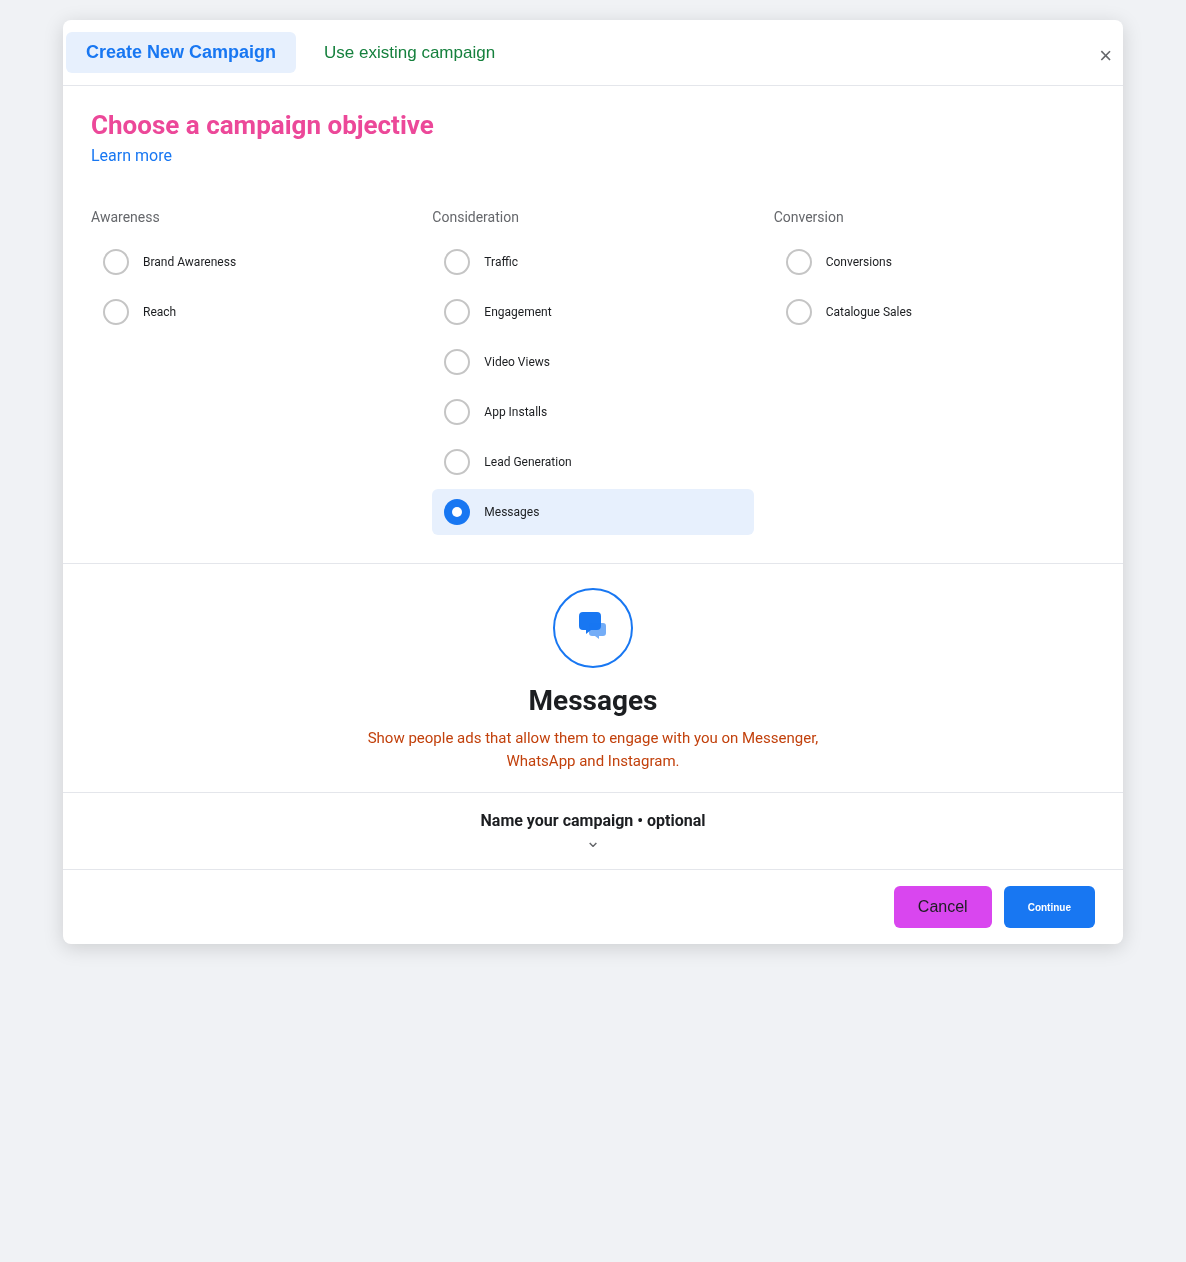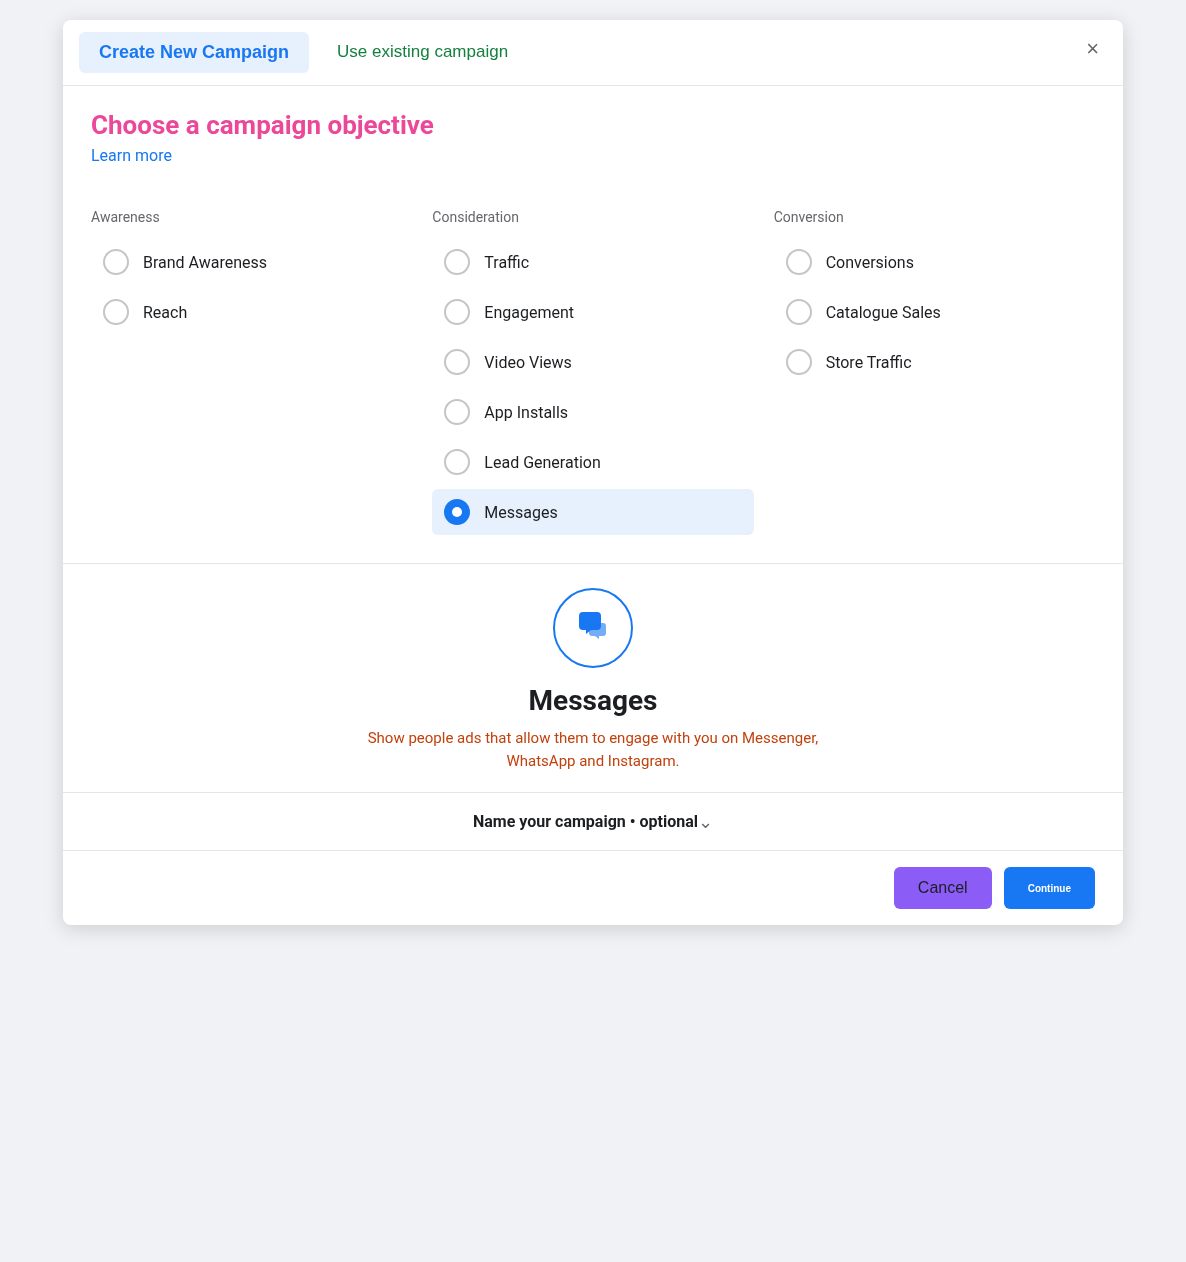--- a/index.html
+++ b/index.html
@@ -15,22 +15,22 @@
     .modal {
       background: #fff;
       border-radius: 8px;
       width: 1060px;
       max-width: 100%;
       box-shadow: 0 4px 20px rgba(0,0,0,0.15);
       overflow: hidden;
     }
     .modal-header {
       display: flex;
-      align-items: flex-start;
-      padding: 12px 16px;
+      align-items: flex-end;
+      padding: 12px 3px;
       border-bottom: 1px solid #e4e6eb;
       gap: 8px;
     }
     .tab-create {
       background: #e7f0fd;
       border-radius: 6px;
       padding: 10px 20px;
       font-size: 18px;
       font-weight: 700;
       color: #1877f2;
@@ -86,21 +86,21 @@
       font-weight: 400;
     }
     .option-item {
       display: flex;
       align-items: center;
       gap: 14px;
       padding: 10px 12px;
       border-radius: 6px;
       cursor: pointer;
       margin-bottom: 4px;
-      font-size: 16px;
+      font-size: 12px;
       color: #1c1e21;
     }
     .option-item.selected {
       background: #e7f0fd;
     }
     .radio {
       width: 26px;
       height: 26px;
       border-radius: 50%;
       border: 2px solid #c5c5c5;
@@ -150,44 +150,45 @@
     }
     .preview-desc {
       font-size: 15px;
       color: #c2410c;
       text-align: center;
       max-width: 520px;
       line-height: 1.5;
     }
     .campaign-name-section {
       border-top: 1px solid #e4e6eb;
-      padding: 18px 24px;
-      display: flex;
-      align-items: center;
-      justify-content: center;
-      cursor: pointer;
+      padding: 18px 12px;
+      display: flex;
+      align-items: center;
+      justify-content: flex-end;
+      cursor: pointer;
+      flex-direction: column;
     }
     .campaign-name-label {
       font-size: 16px;
       font-weight: 700;
       color: #1c1e21;
     }
     .chevron-icon {
       font-size: 18px;
       color: #65676b;
     }
     .modal-footer {
       padding: 16px 28px;
       display: flex;
       justify-content: flex-end;
       gap: 12px;
       border-top: 1px solid #e4e6eb;
     }
     .cancel-btn {
-      background: #8b5cf6;
+      background: #d946ef;
       border: none;
       border-radius: 6px;
       padding: 12px 24px;
       font-size: 16px;
       font-weight: 500;
       color: #1c1e21;
       cursor: pointer;
     }
     .continue-btn {
       background: #1877f2;
@@ -261,24 +262,20 @@
       <div>
         <div class="column-title">Conversion</div>
         <div class="option-item">
           <div class="radio"></div>
           <span>Conversions</span>
         </div>
         <div class="option-item">
           <div class="radio"></div>
           <span>Catalogue Sales</span>
         </div>
-        <div class="option-item">
-          <div class="radio"></div>
-          <span>Store Traffic</span>
-        </div>
       </div>
     </div>
   </div>
 
   <div class="preview-section">
     <div class="preview-icon-circle">
       <svg viewBox="0 0 44 44" fill="none" xmlns="http://www.w3.org/2000/svg">
         <circle cx="17" cy="19" r="10" fill="none" stroke="#1877f2" stroke-width="0"></circle>
 
         <path d="M8 10 Q8 6 12 6 L26 6 Q30 6 30 10 L30 20 Q30 24 26 24 L20 24 L15 28 L15 24 L12 24 Q8 24 8 20 Z" fill="#1877f2"></path>

